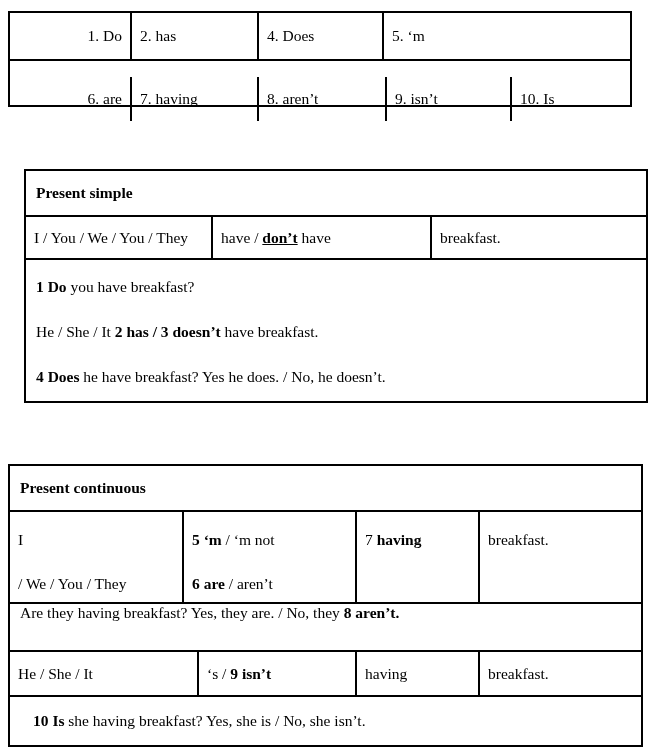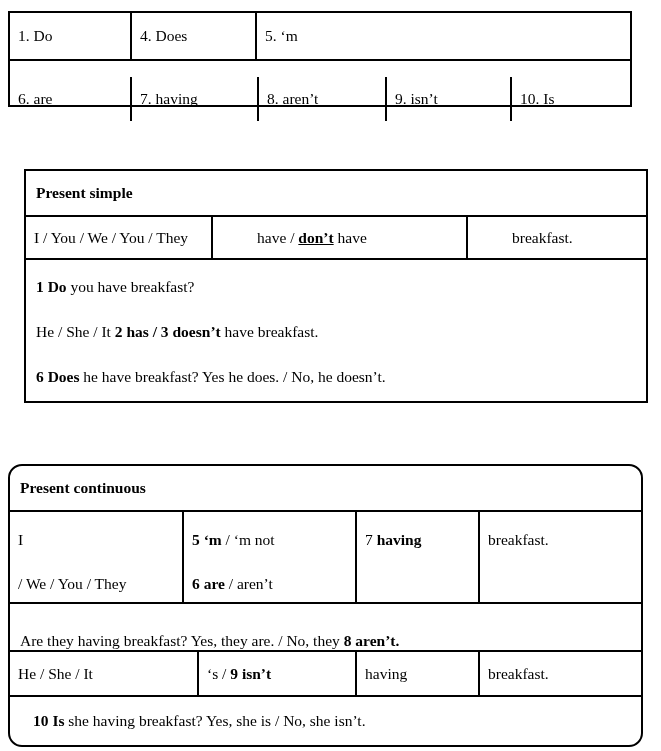--- a/index.html
+++ b/index.html
@@ -12,55 +12,58 @@
   .row{display:flex;box-sizing:border-box;border-bottom:2px solid #000;align-items:stretch;}
   .row:last-child{border-bottom:none;}
   .cell{box-sizing:border-box;border-right:2px solid #000;padding:0 8px;display:flex;align-items:center;overflow:hidden;white-space:nowrap;}
   .cell:last-child{border-right:none;flex:1;}
   .b{font-weight:bold;}
   .u{text-decoration:underline;}
   
   .t1{left:8px;top:11px;width:624px;height:96px;}
   .t1 .row{height:48px;}
   .t1 .row:last-child{height:44px;margin-top:16px;}
-  .t1 .c1{flex:0 0 122px;}
+  .t1 .c1{flex:0 0 122px;justify-content:flex-end;}
   .t1 .c2{flex:0 0 127px;}
   .t1 .c3{flex:0 0 128px;}
   .t1 .c4{flex:0 0 125px;}
   
   .t2{left:24px;top:169px;width:624px;height:234px;}
   .t2 .hrow{height:46px;display:flex;align-items:center;padding:0 10px;border-bottom:2px solid #000;box-sizing:border-box;}
-  .t2 .frow{height:43px;gap:36px;}
+  .t2 .frow{height:43px;}
   .t2 .fc1{flex:0 0 187px;}
   .t2 .fc2{flex:0 0 219px;}
   .t2 .merged{display:block;border-bottom:none;padding:4px 0 0 10px;height:141px;}
   .t2 .merged p{margin:0;line-height:45px;white-space:nowrap;}
   
-  .t3{left:8px;top:464px;width:635px;height:283px;border-radius:14px;}
+  .t3{left:8px;top:464px;width:635px;height:283px;}
   .t3 .hrow{height:46px;display:flex;align-items:center;padding:0 10px;border-bottom:2px solid #000;box-sizing:border-box;}
   .t3 .r2{height:92px;}
   .t3 .r2 .cell{align-items:flex-start;padding-top:6px;}
   .t3 .r2 p{margin:0;line-height:44px;white-space:nowrap;}
   .t3 .r2 .c1{flex:0 0 174px;}
   .t3 .r2 .c2{flex:0 0 173px;}
   .t3 .r2 .c3{flex:0 0 123px;}
-  .t3 .m1{height:48px;display:flex;align-items:flex-end;padding:0 10px;white-space:nowrap;}
+  .t3 .m1{height:48px;display:flex;align-items:flex-start;padding:0 10px;white-space:nowrap;}
   .t3 .r4{height:45px;}
   .t3 .r4 .c1{flex:0 0 189px;}
   .t3 .r4 .c2{flex:0 0 158px;}
   .t3 .r4 .c3{flex:0 0 123px;}
   .t3 .m2{height:48px;display:flex;align-items:center;padding:0 23px;border-bottom:none;white-space:nowrap;}
 </style>
 </head>
 <body>
 
 <section class="tbl t1">
   <div class="row">
     <div class="cell c1">
         <span>1. Do</span>
+      </div>
+    <div class="cell c2">
+        <span>2. has</span>
       </div>
     <div class="cell c4">
         <span>4. Does</span>
       </div>
     <div class="cell">
         <span>5. ‘m</span>
       </div>
   </div>
   <div class="row">
     <div class="cell c1">
@@ -92,21 +95,21 @@
     <div class="cell fc2">
       <span><span>have / </span><span class="b u">don’t</span><span> have</span></span>
     </div>
     <div class="cell">
       <span>breakfast.</span>
     </div>
   </div>
   <div class="row merged">
     <p><span class="b">1 Do</span><span> you have breakfast?</span></p>
     <p><span>He / She / It </span><span class="b">2 has / 3 doesn’t</span><span> have breakfast.</span></p>
-    <p><span class="b">6 Does</span><span> he have breakfast? Yes he does. / No, he doesn’t.</span></p>
+    <p><span class="b">4 Does</span><span> he have breakfast? Yes he does. / No, he doesn’t.</span></p>
   </div>
 </section>
 
 <section class="tbl t3">
   <div class="hrow">
     <span class="b">Present continuous</span>
   </div>
   <div class="row r2">
     <div class="cell c1">
       <div>

